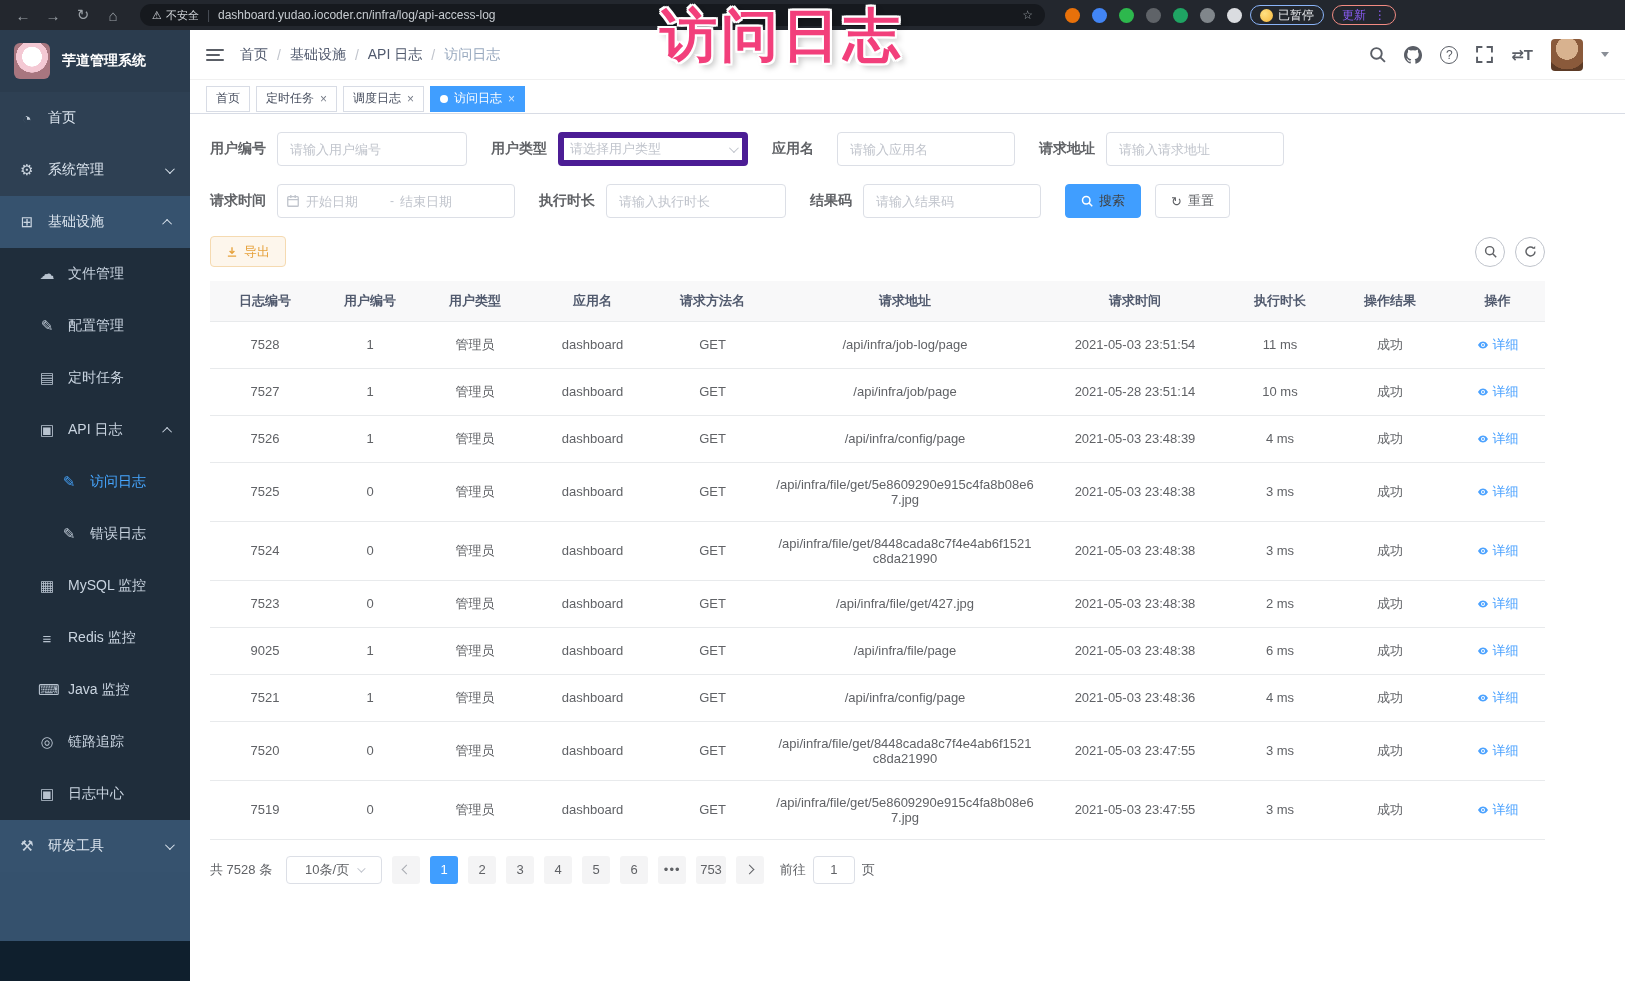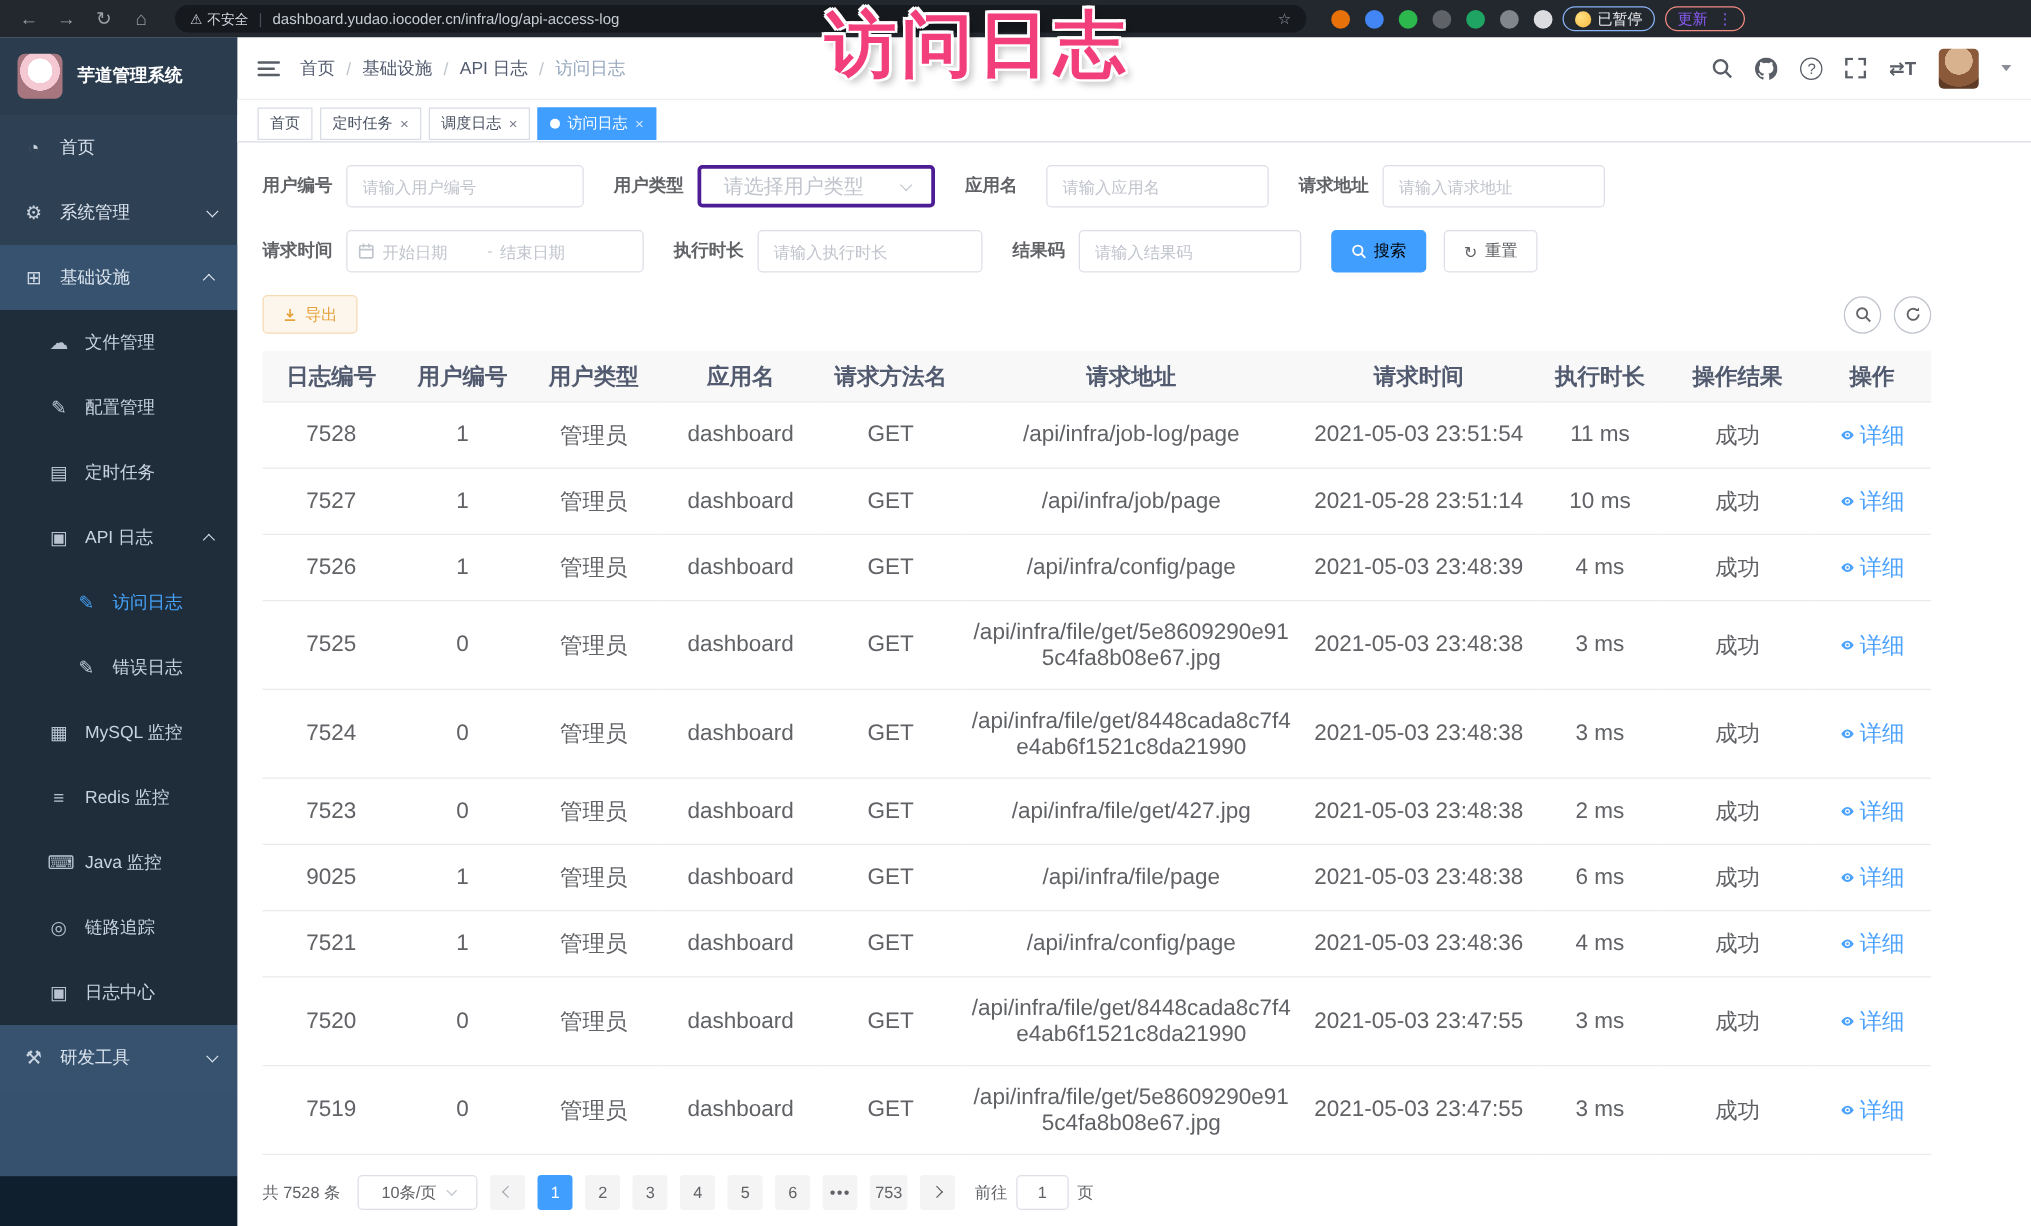--- a/index.html
+++ b/index.html
@@ -72,39 +72,39 @@
   .tab .x { font-size:12px; opacity:.75; }
 
   .content { flex:1; padding:18px 80px 0 20px; overflow:hidden; }
 
   
   .form-row { display:flex; align-items:center; margin-bottom:18px; font-size:14px; color:#606266; }
   .f-item { display:flex; align-items:center; gap:11px; margin-right:24px; }
   .f-item > label { font-weight:bold; white-space:nowrap; }
   .inp { height:34px; border:1px solid #dcdfe6; border-radius:4px; padding:0 12px; font-size:13px; color:#606266; width:190px; background:#fff; }
   .inp::placeholder { color:#c0c4cc; }
-  .select-box { height:34px; width:190px; border:3px solid #4c1d95; border-radius:4px; display:flex; align-items:center; padding:0 18px; color:#c0c4cc; font-size:16px; cursor:pointer; }
+  .select-box { height:34px; width:190px; border:6px solid #4c1d95; border-radius:4px; display:flex; align-items:center; padding:0 6px; color:#c0c4cc; font-size:13px; cursor:pointer; }
   .select-box .chev { margin-left:auto; color:#c0c4cc; }
   .date-range { height:34px; width:238px; border:1px solid #dcdfe6; border-radius:4px; display:flex; align-items:center; padding:16px 8px; gap:6px; }
   .date-range input { border:none; outline:none; width:78px; font-size:13px; color:#606266; }
   .date-range input::placeholder { color:#c0c4cc; }
   .date-range .range-sep { color:#c0c4cc; font-size:12px; }
   .btn { height:34px; padding:0 15px; border-radius:4px; font-size:13px; display:inline-flex; align-items:center; gap:6px; cursor:pointer; }
-  .btn.primary { background:#409EFF; border:1px solid #409EFF; color:#000000; }
+  .btn.primary { background:#409EFF; border:1px solid #409EFF; color:#404040; }
   .btn.plain { background:#fff; border:1px solid #dcdfe6; color:#606266; }
   .btn.warn { height:31px; background:#fdf6ec; border:1px solid #f5dab1; color:#e6a23c; border-radius:4px; }
   .btn svg { display:block; }
 
   
   .toolbar { display:flex; align-items:center; margin-bottom:14px; }
   .toolbar-right { margin-left:auto; display:flex; gap:10px; }
   .circle-btn { width:30px; height:30px; border-radius:50%; border:1px solid #c0c4cc; color:#606266; display:flex; align-items:center; justify-content:center; cursor:pointer; background:#fff; }
 
   
-  table.log-table { width:100%; border-collapse:collapse; font-size:18px; color:#606266; table-layout:fixed; }
+  table.log-table { width:100%; border-collapse:collapse; font-size:13px; color:#606266; table-layout:fixed; }
   .log-table th { background:#f8f8f9; color:#515a6e; font-weight:bold; height:40px; border-bottom:1px solid #e8eaec; text-align:center; }
   .log-table td { border-bottom:1px solid #e8eaec; padding:14px 6px; text-align:center; word-break:break-all; }
   .log-table col.c-id{width:110px} .log-table col.c-uid{width:100px} .log-table col.c-ut{width:110px}
   .log-table col.c-app{width:125px} .log-table col.c-m{width:115px} .log-table col.c-url{width:auto}
   .log-table col.c-t{width:190px} .log-table col.c-d{width:100px} .log-table col.c-r{width:120px} .log-table col.c-op{width:95px}
   .detail-link { color:#4ba2ff; cursor:pointer; display:inline-flex; align-items:center; gap:4px; }
   .detail-link svg { fill:#4ba2ff; }
 
   
   .pager { display:flex; justify-content:flex-start; align-items:center; gap:10px; margin:16px 0 0; font-size:13px; color:#606266; }

